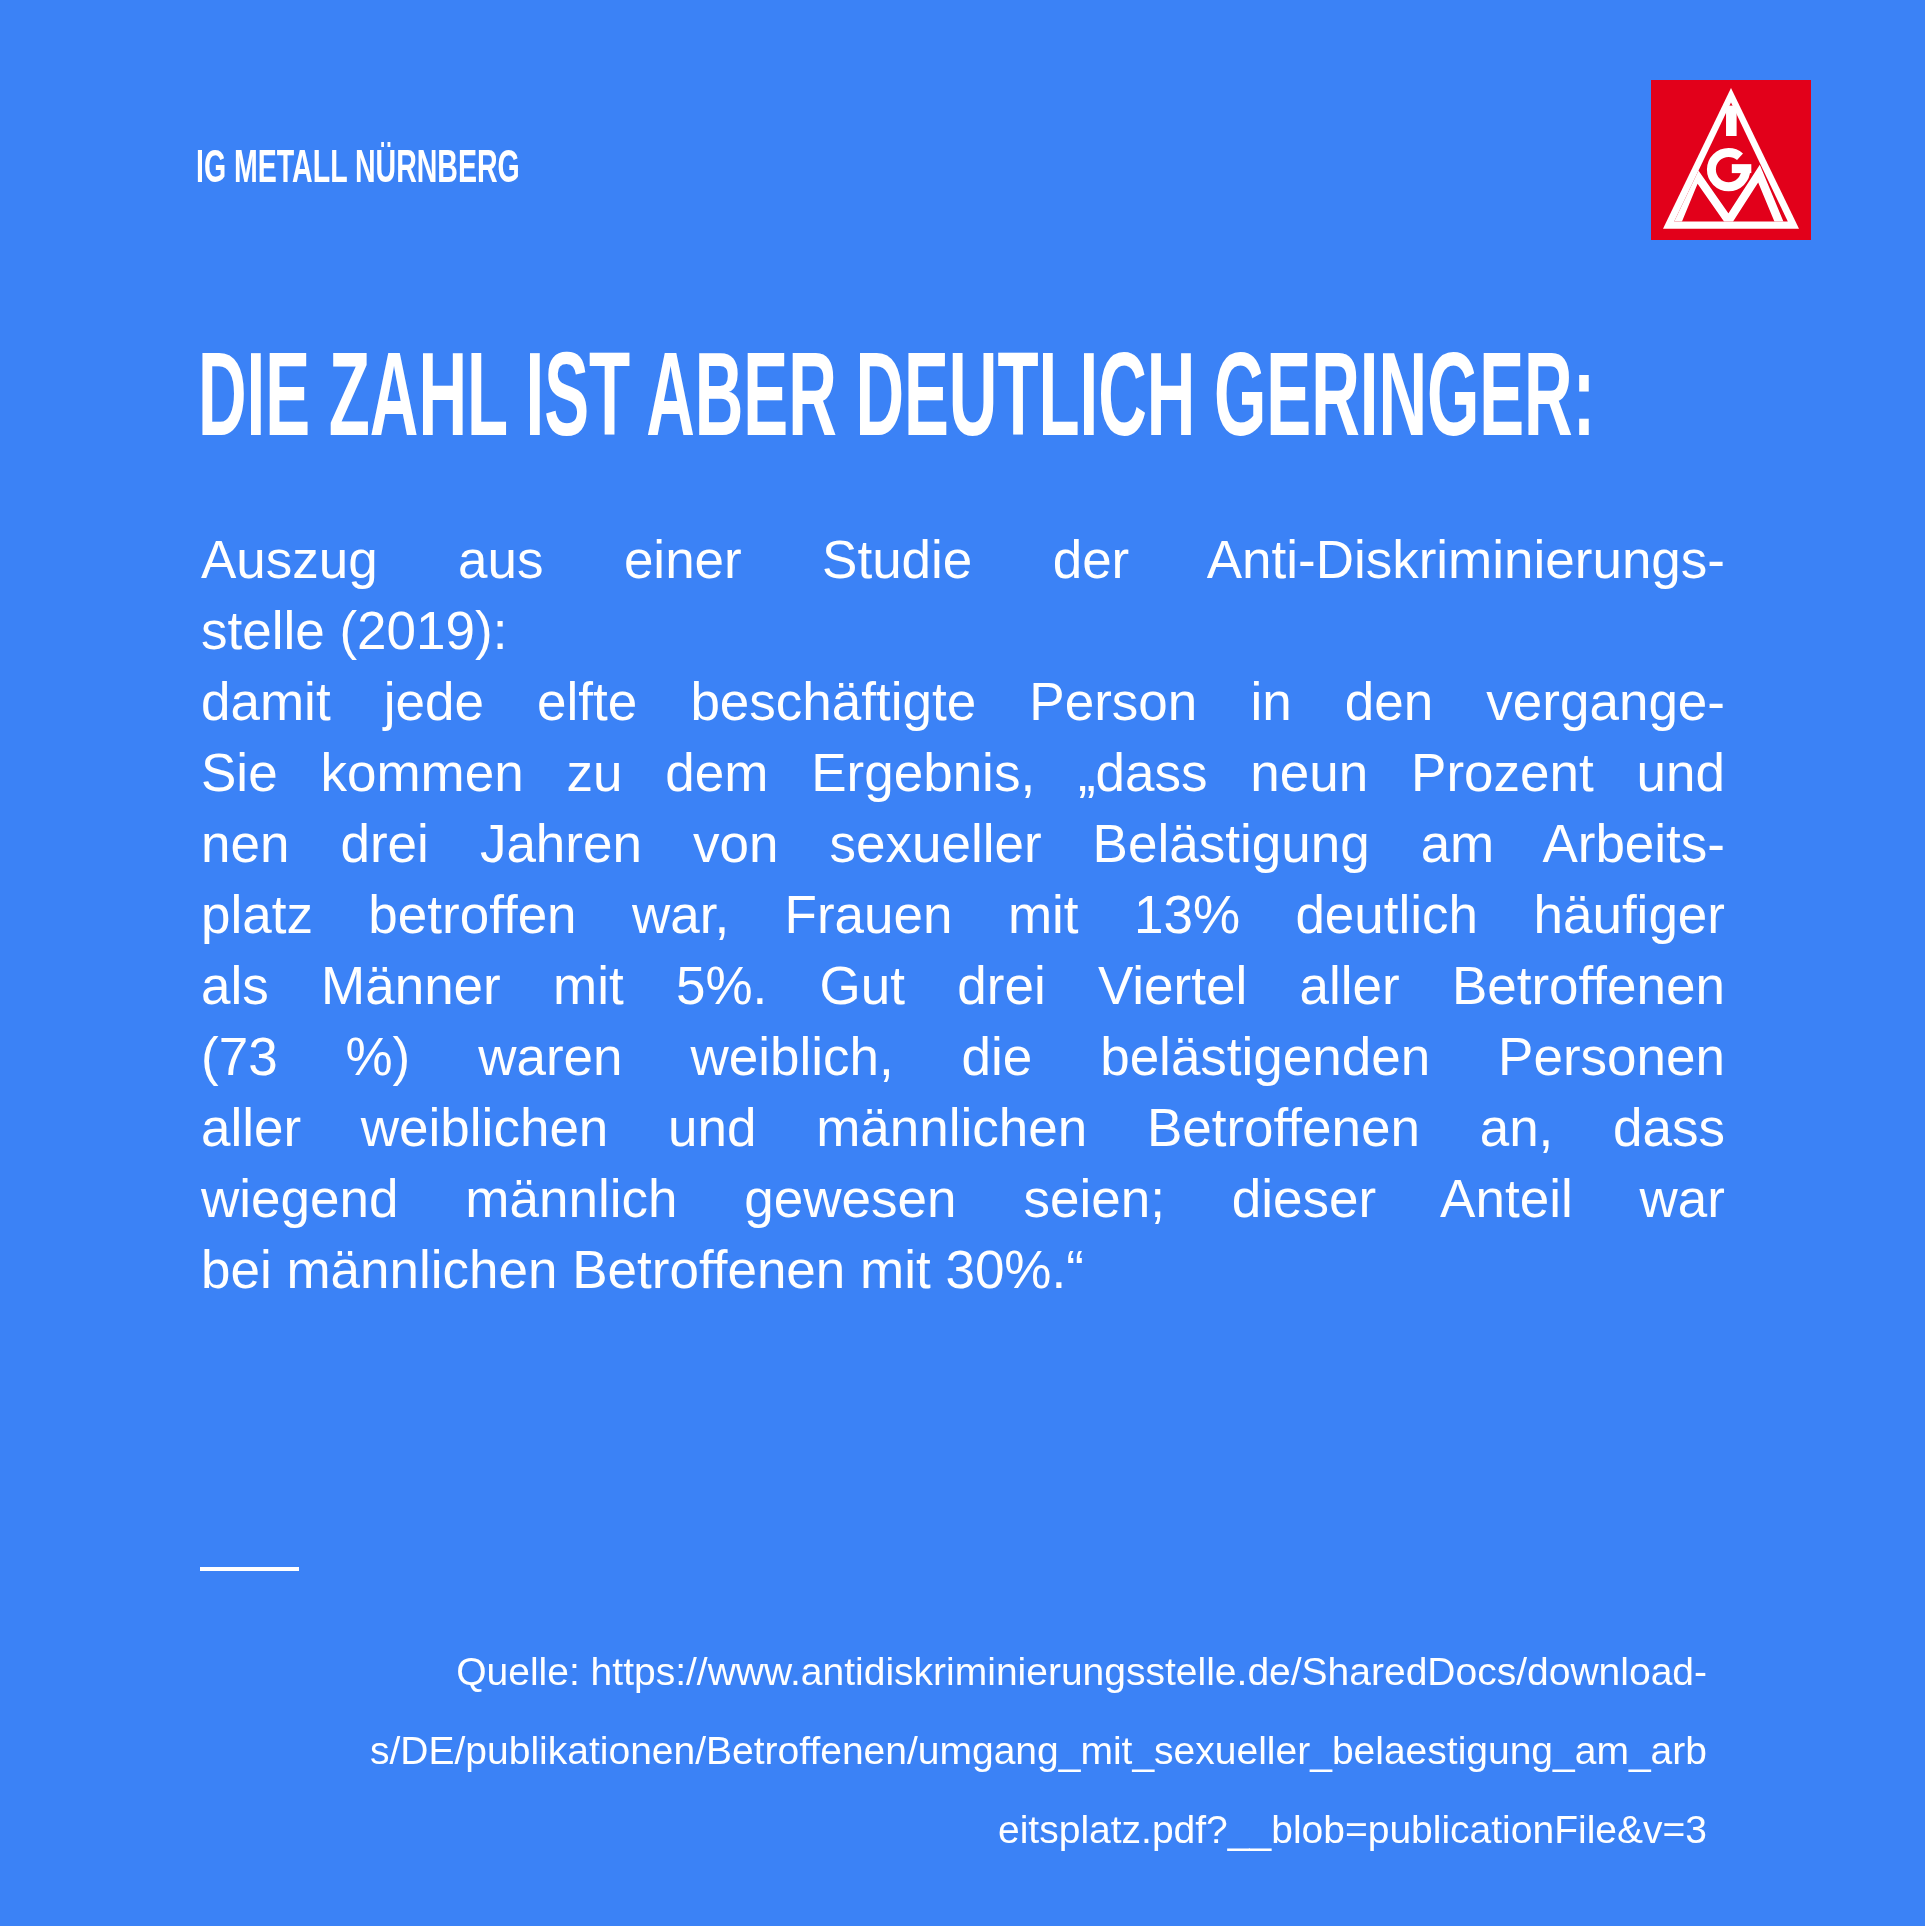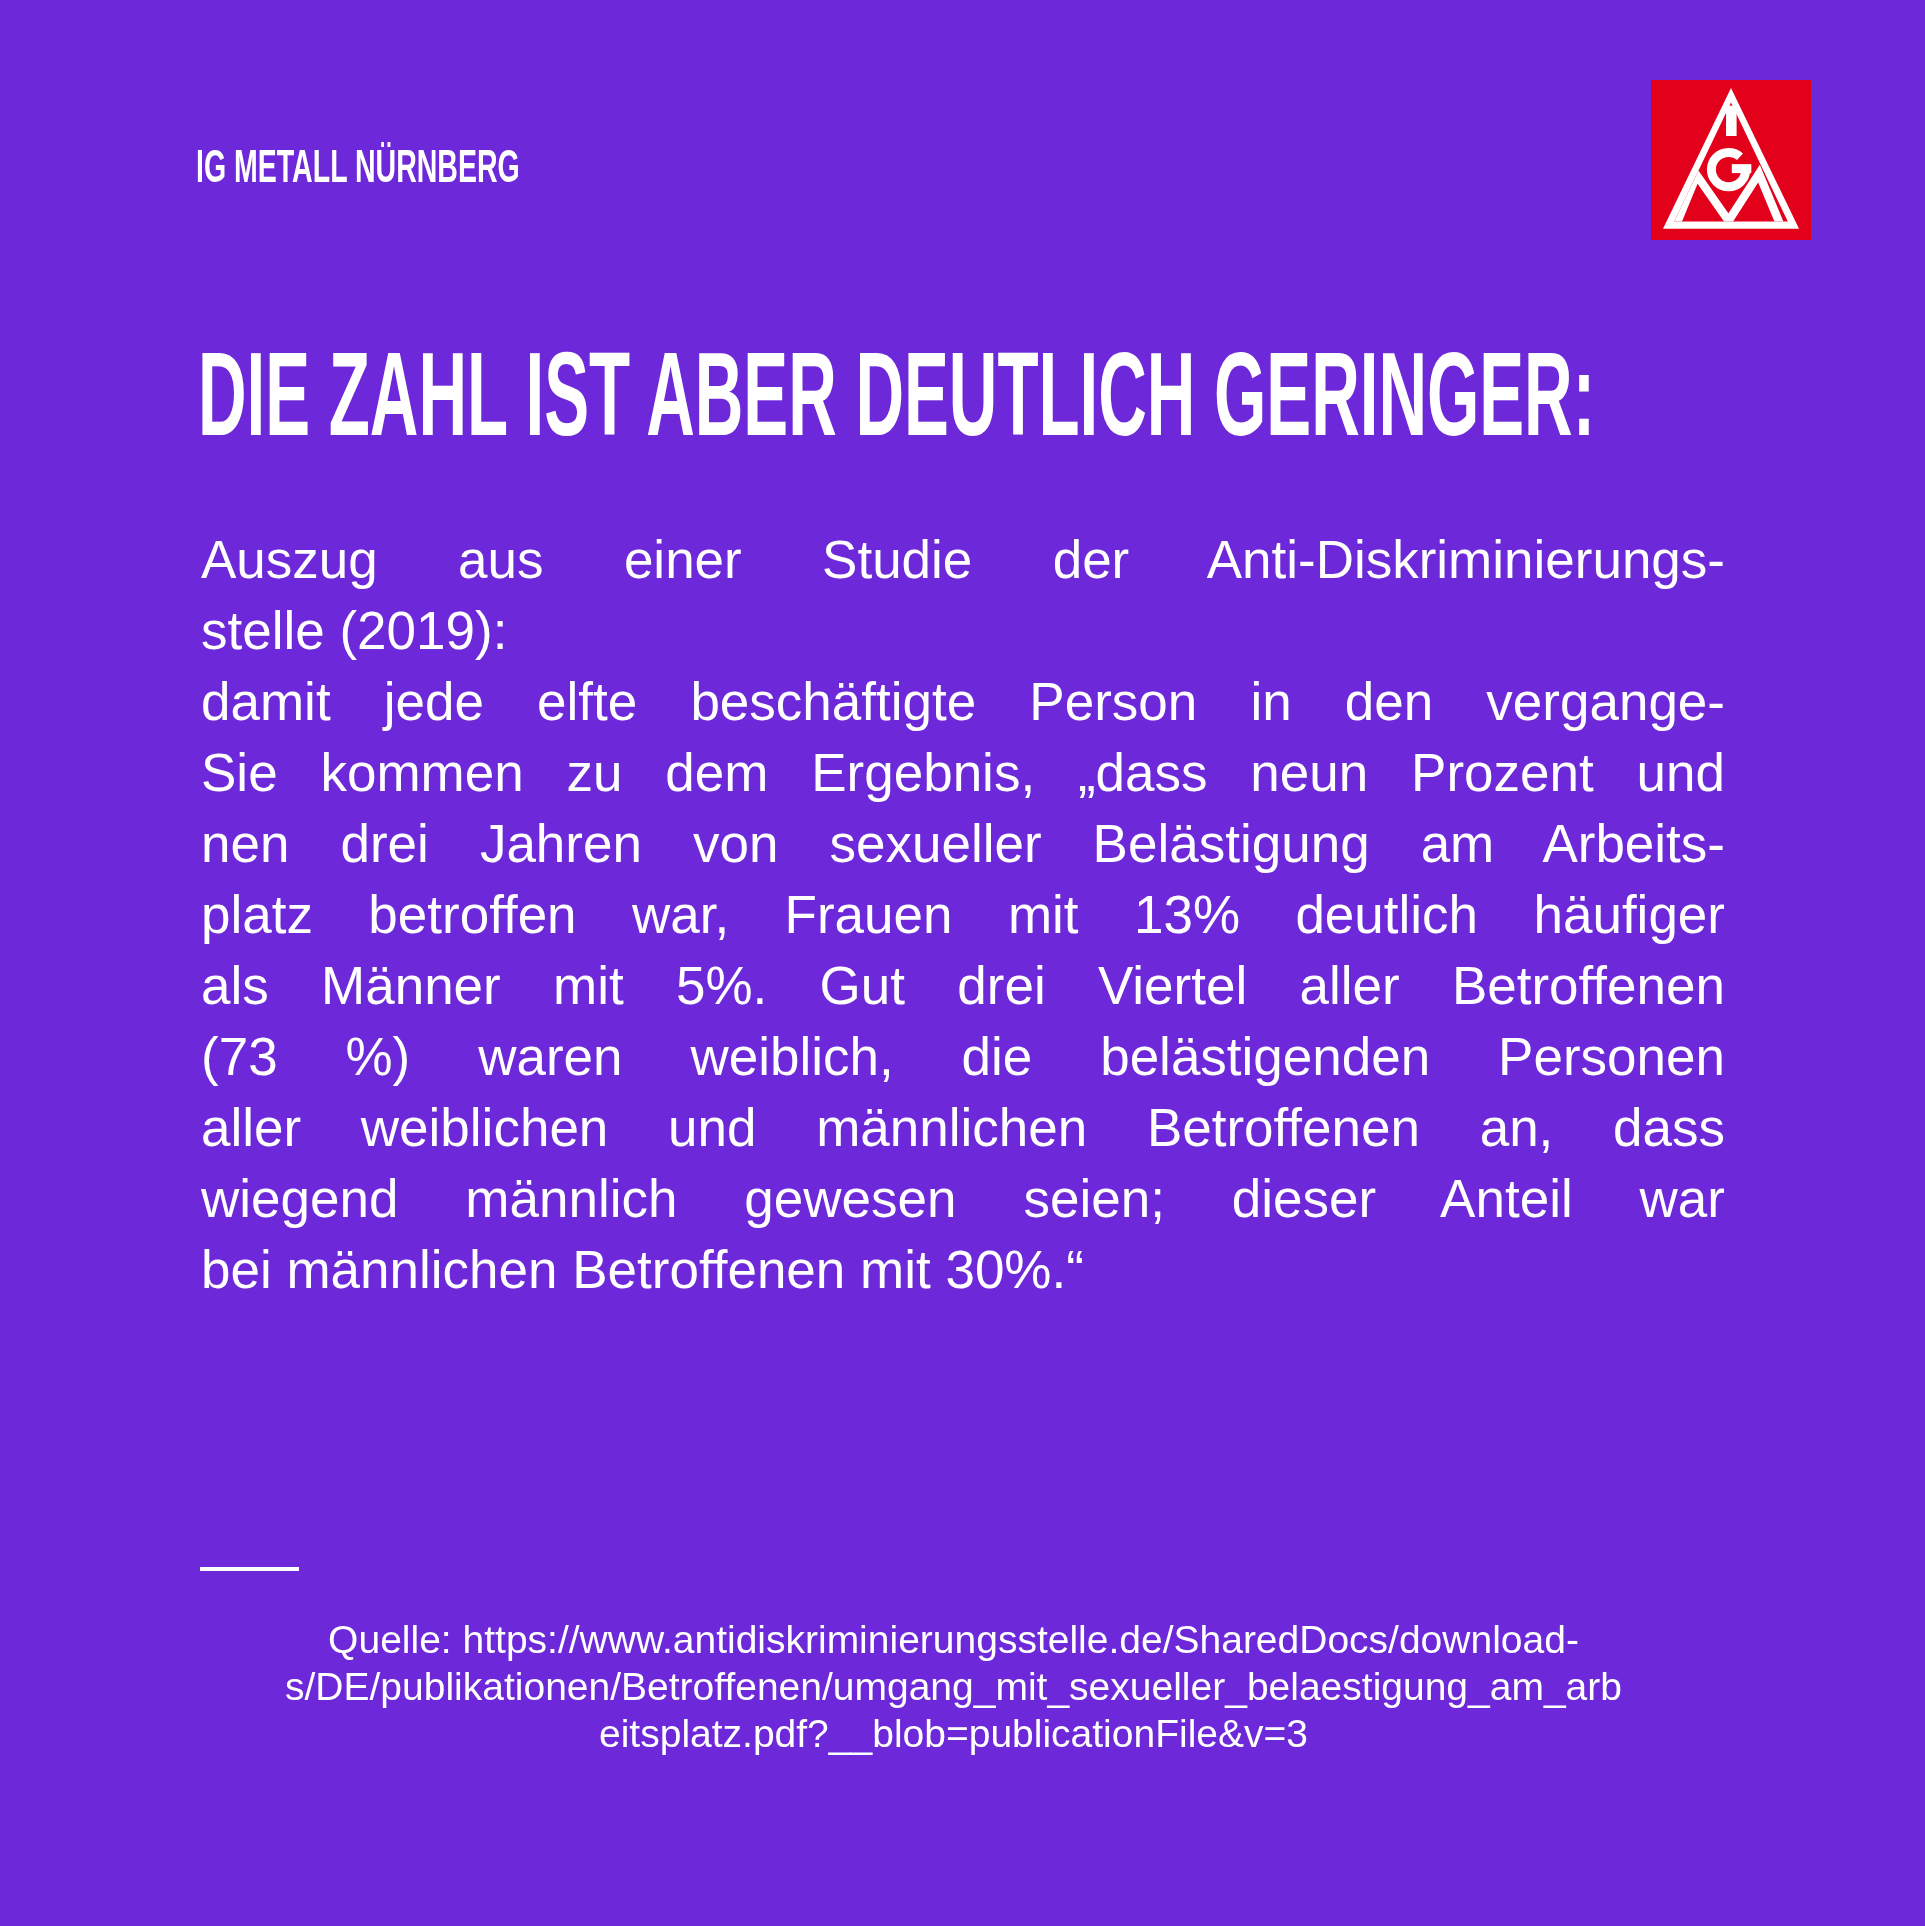--- a/index.html
+++ b/index.html
@@ -1,20 +1,20 @@
 <!DOCTYPE html>
 <html lang="de" style="font-size:6.8px"><head>
 <meta charset="utf-8">
 <style>
   html, body { margin: 0; padding: 0; background: #000; }
   .canvas {
     position: relative;
     width: 1926px;
     height: 1926px;
-    background: #6d28d9;
+    background: #3b82f6;
     overflow: hidden;
     font-family: "Liberation Sans", sans-serif;
     color: #ffffff;
   }
   .brand {
     position: absolute;
     left: 196px;
     top: 143px;
     font-size: 46px;
     font-weight: bold;
@@ -76,21 +76,22 @@
   .source {
     position: absolute;
     left: 200px;
     top: 1616px;
     width: 1507px;
     font-size: 39px;
   }
   .source .src-line {
     line-height: 47px;
     white-space: nowrap;
-    text-align: center;
+    text-align: right;
+    margin-top: 32px;
   }
 </style>
 </head>
 <body>
 
 <div class="canvas">
 
   <div class="brand">IG METALL NÜRNBERG</div>
 
   <div class="logo">

